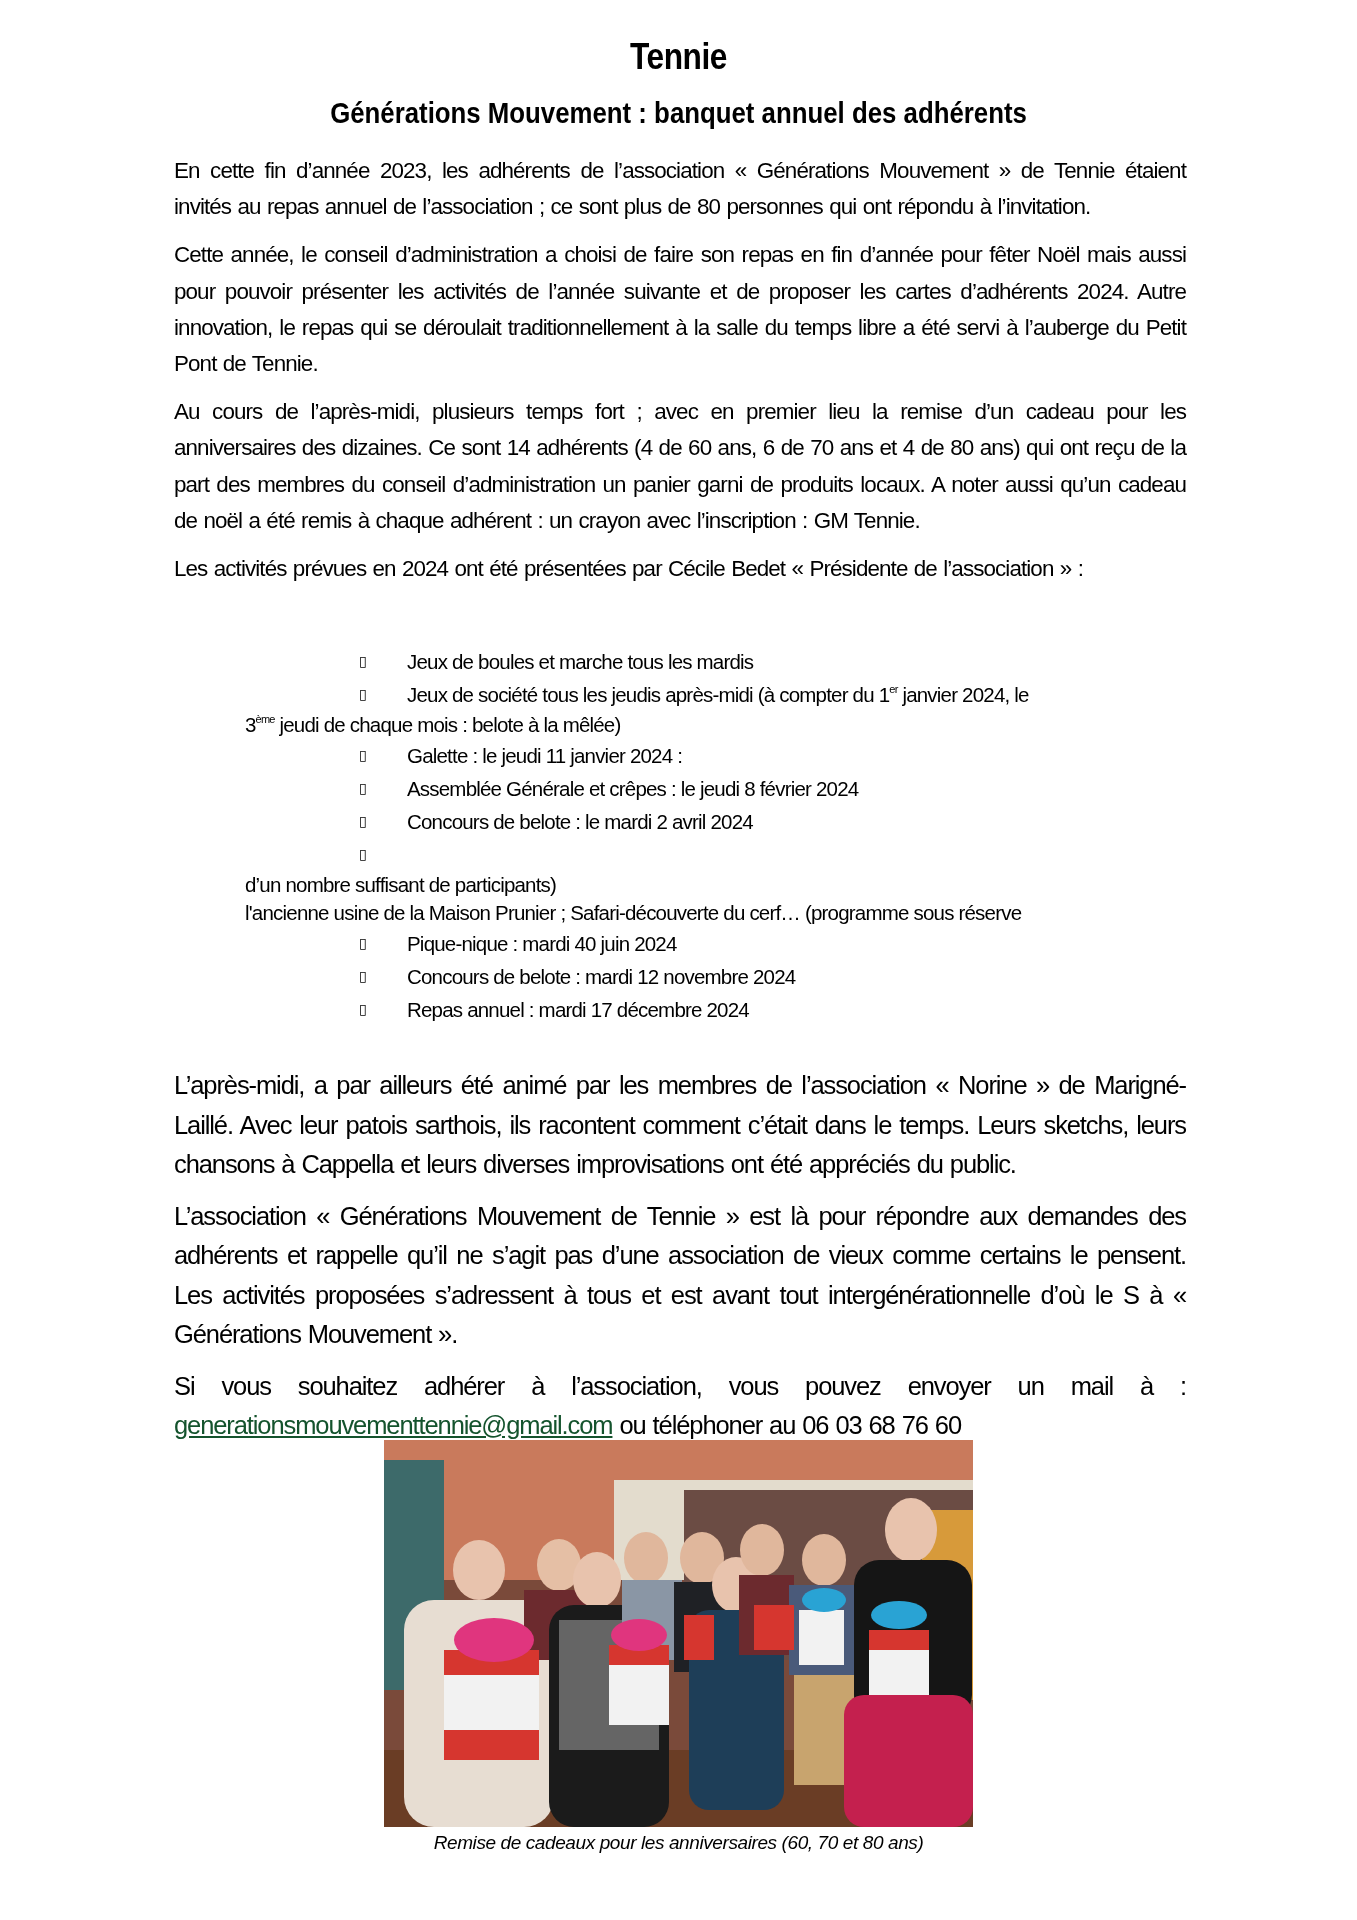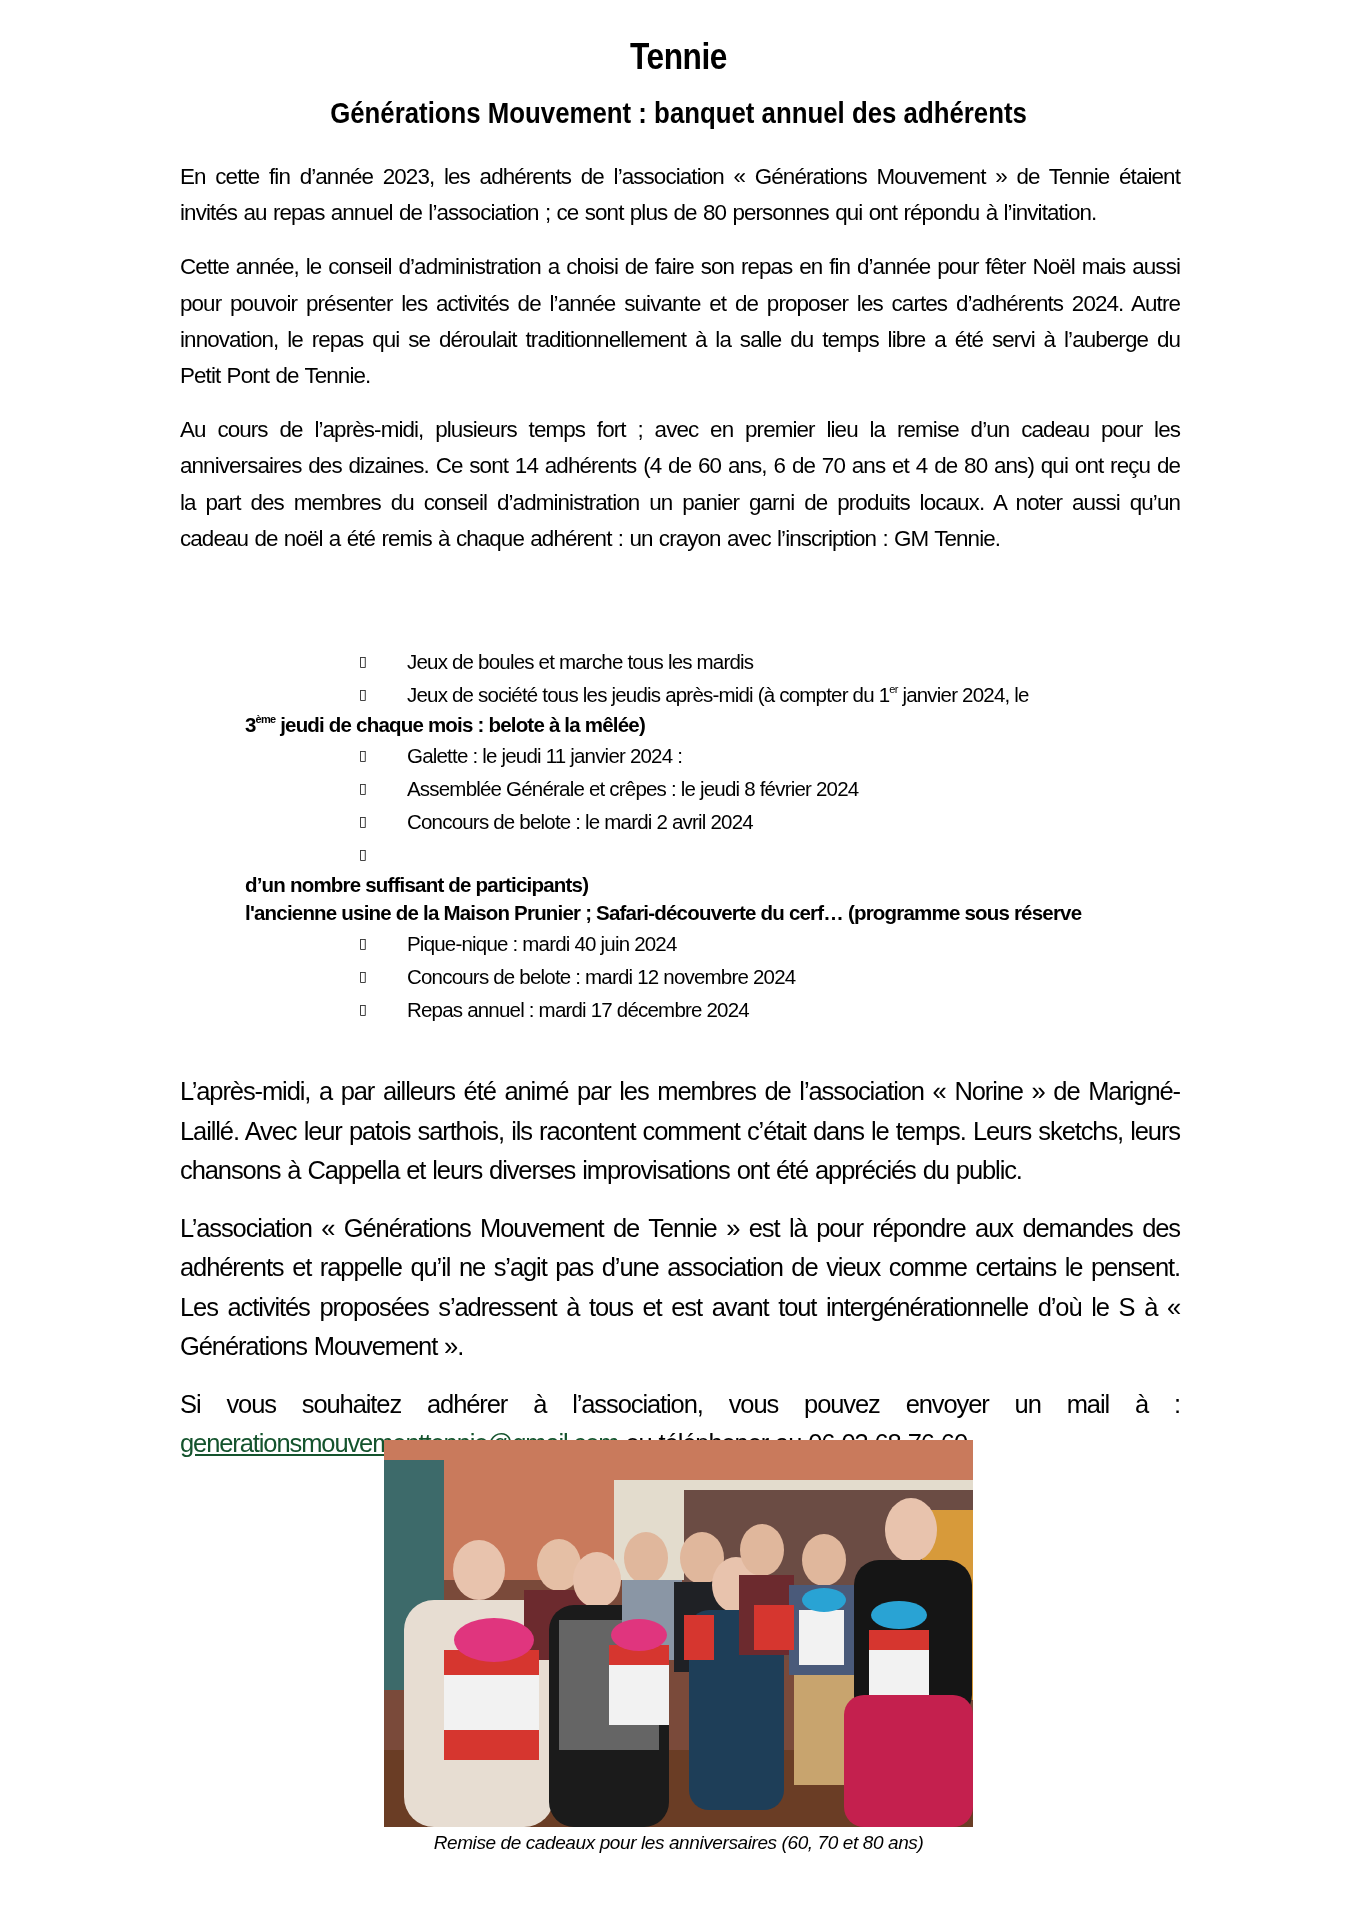--- a/index.html
+++ b/index.html
@@ -5,46 +5,47 @@
   html, body { margin: 0; padding: 0; background: #ffffff; }
   body { width: 1357px; height: 1920px; position: relative; overflow: hidden;
          font-family: "Liberation Sans Narrow", "Liberation Sans", sans-serif; color: #000; }
   .page { position: absolute; left: 0; top: 0; width: 1357px; height: 1920px; }
   .title { position: absolute; left: 0; width: 1357px; text-align: center; font-weight: bold;
            font-family: "Liberation Sans", sans-serif; }
   .t1 { top: 36px; font-size: 36px; letter-spacing: -0.5px; transform: scaleX(0.88); }
   .t2 { top: 96px; font-size: 30px; transform: scaleX(0.86); }
   .para { position: absolute; left: 162px; width: 1036px; font-size: 22.4px; line-height: 36.2px;
           text-align: justify; font-family: "Liberation Sans", sans-serif; letter-spacing: -0.9px; word-spacing: 1px; }
-  .para p { margin: 18px; }
+  .para p { margin: 12px; }
   .para-big { font-size: 25.5px; line-height: 39.5px; letter-spacing: -1.1px; }
   .list { position: absolute; left: 162px; width: 1040px; font-family: "Liberation Sans", sans-serif;
           font-size: 20.5px; letter-spacing: -0.8px; }
   .li { position: relative; height: 33px; line-height: 33px; padding-left: 245px; white-space: nowrap; }
   .li .bullet { position: absolute; left: 197px; top: 0; font-family: "DejaVu Sans", sans-serif; font-size: 14px; }
-  .cont { padding-left: 83px; height: 28px; line-height: 28px; white-space: nowrap; font-weight: bold; }
+  .cont { padding-left: 83px; height: 28px; line-height: 28px; white-space: nowrap; }
   sup { font-size: 11px; vertical-align: 9px; line-height: 0; }
   a.mail { color: #14532d; text-decoration: underline; }
   .photo { position: absolute; left: 384px; top: 1440px; width: 589px; height: 387px; overflow: hidden;
            background: #8a4a35; }
   .caption { position: absolute; top: 1832px; left: 0; width: 1357px; text-align: center;
              font-family: "Liberation Sans", sans-serif; font-style: italic; font-size: 19px; letter-spacing: -0.4px; }
 </style>
 </head>
 <body>
 
 <div class="page">
 
   <div class="title t1">Tennie</div>
   <div class="title t2">Générations Mouvement : banquet annuel des adhérents</div>
 
   <div class="para" style="top:141px;">
     <p>En cette fin d’année 2023, les adhérents de l’association « Générations Mouvement » de Tennie étaient invités au repas annuel de l’association ; ce sont plus de 80 personnes qui ont répondu à l’invitation.</p>
     <p>Cette année, le conseil d’administration a choisi de faire son repas en fin d’année pour fêter Noël mais aussi pour pouvoir présenter les activités de l’année suivante et de proposer les cartes d’adhérents 2024. Autre innovation, le repas qui se déroulait traditionnellement à la salle du temps libre a été servi à l’auberge du Petit Pont de Tennie.</p>
     <p>Au cours de l’après-midi, plusieurs temps fort ; avec en premier lieu la remise d’un cadeau pour les anniversaires des dizaines. Ce sont 14 adhérents (4 de 60 ans, 6 de 70 ans et 4 de 80 ans) qui ont reçu de la part des membres du conseil d’administration un panier garni de produits locaux. A noter aussi qu’un cadeau de noël a été remis à chaque adhérent : un crayon avec l’inscription : GM Tennie.</p>
+    <p>Les activités prévues en 2024 ont été présentées par Cécile Bedet « Présidente de l’association » :</p>
   </div>
 
   <div class="list" style="top:645px;">
     <div class="li">
       <span class="bullet">▯</span>
       <span>Jeux de boules et marche tous les mardis</span>
     </div>
     <div class="li">
       <span class="bullet">▯</span>
       <span>Jeux de société tous les jeudis après-midi (à compter du 1</span><sup>er</sup><span> janvier 2024, le</span>

